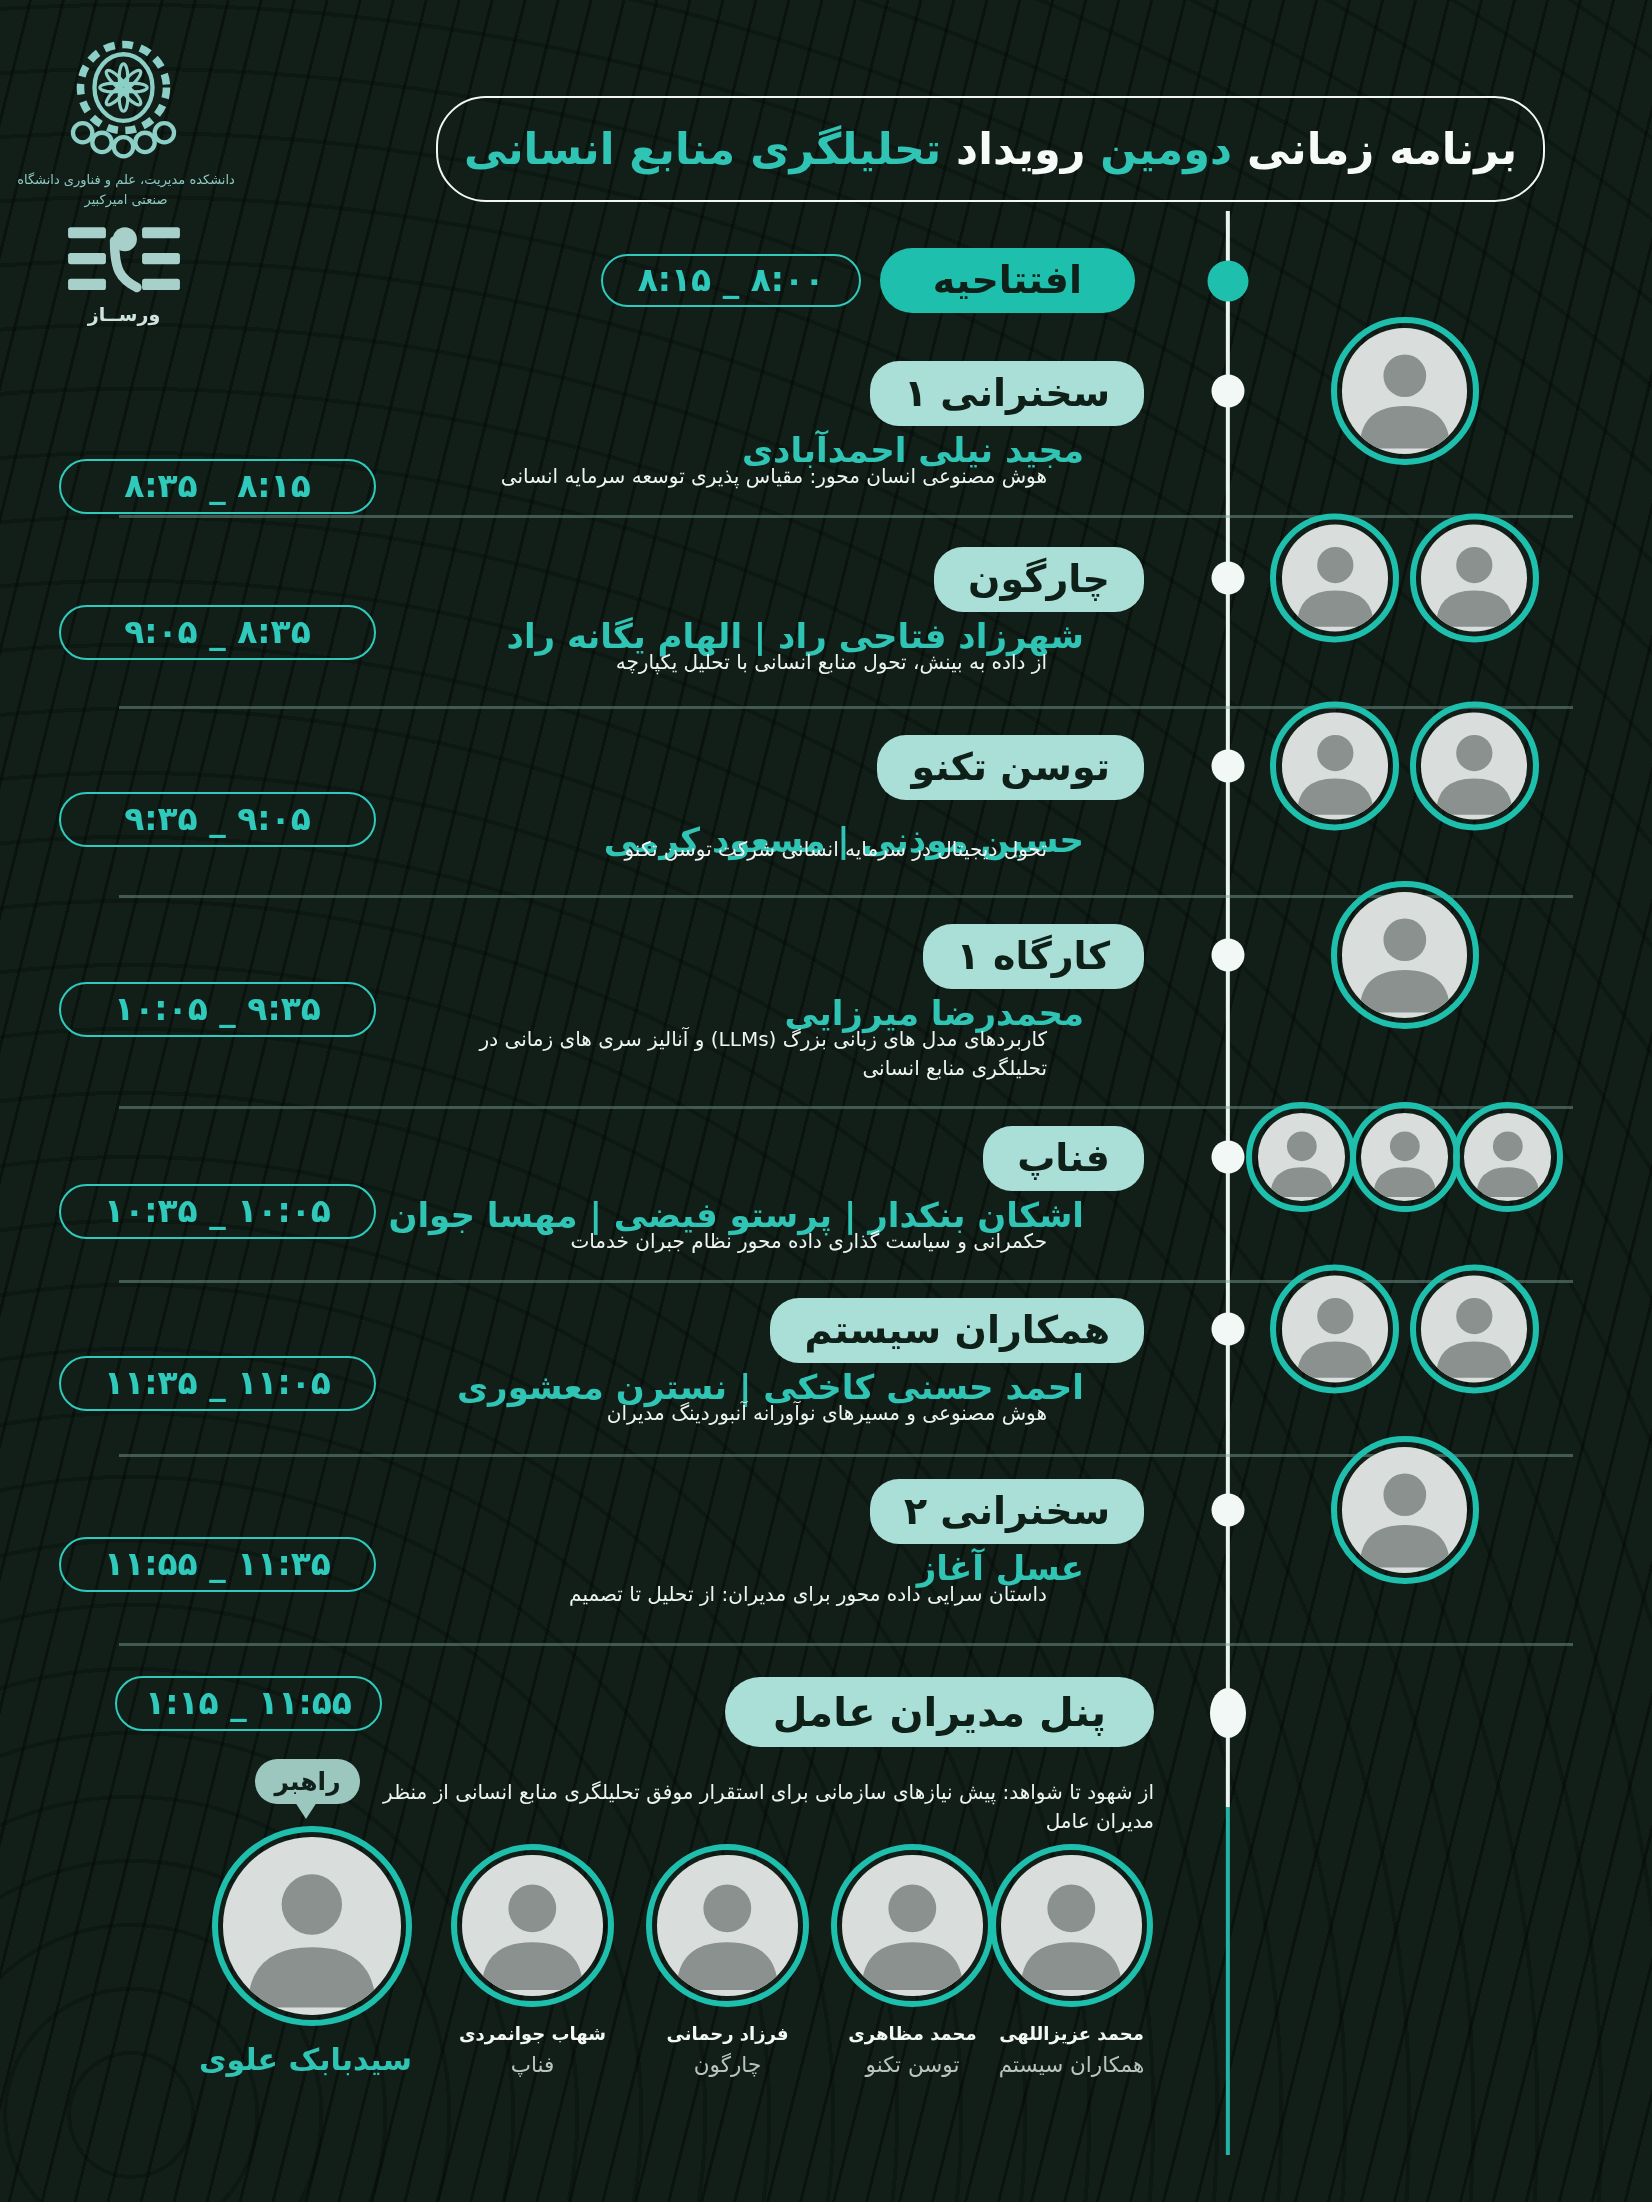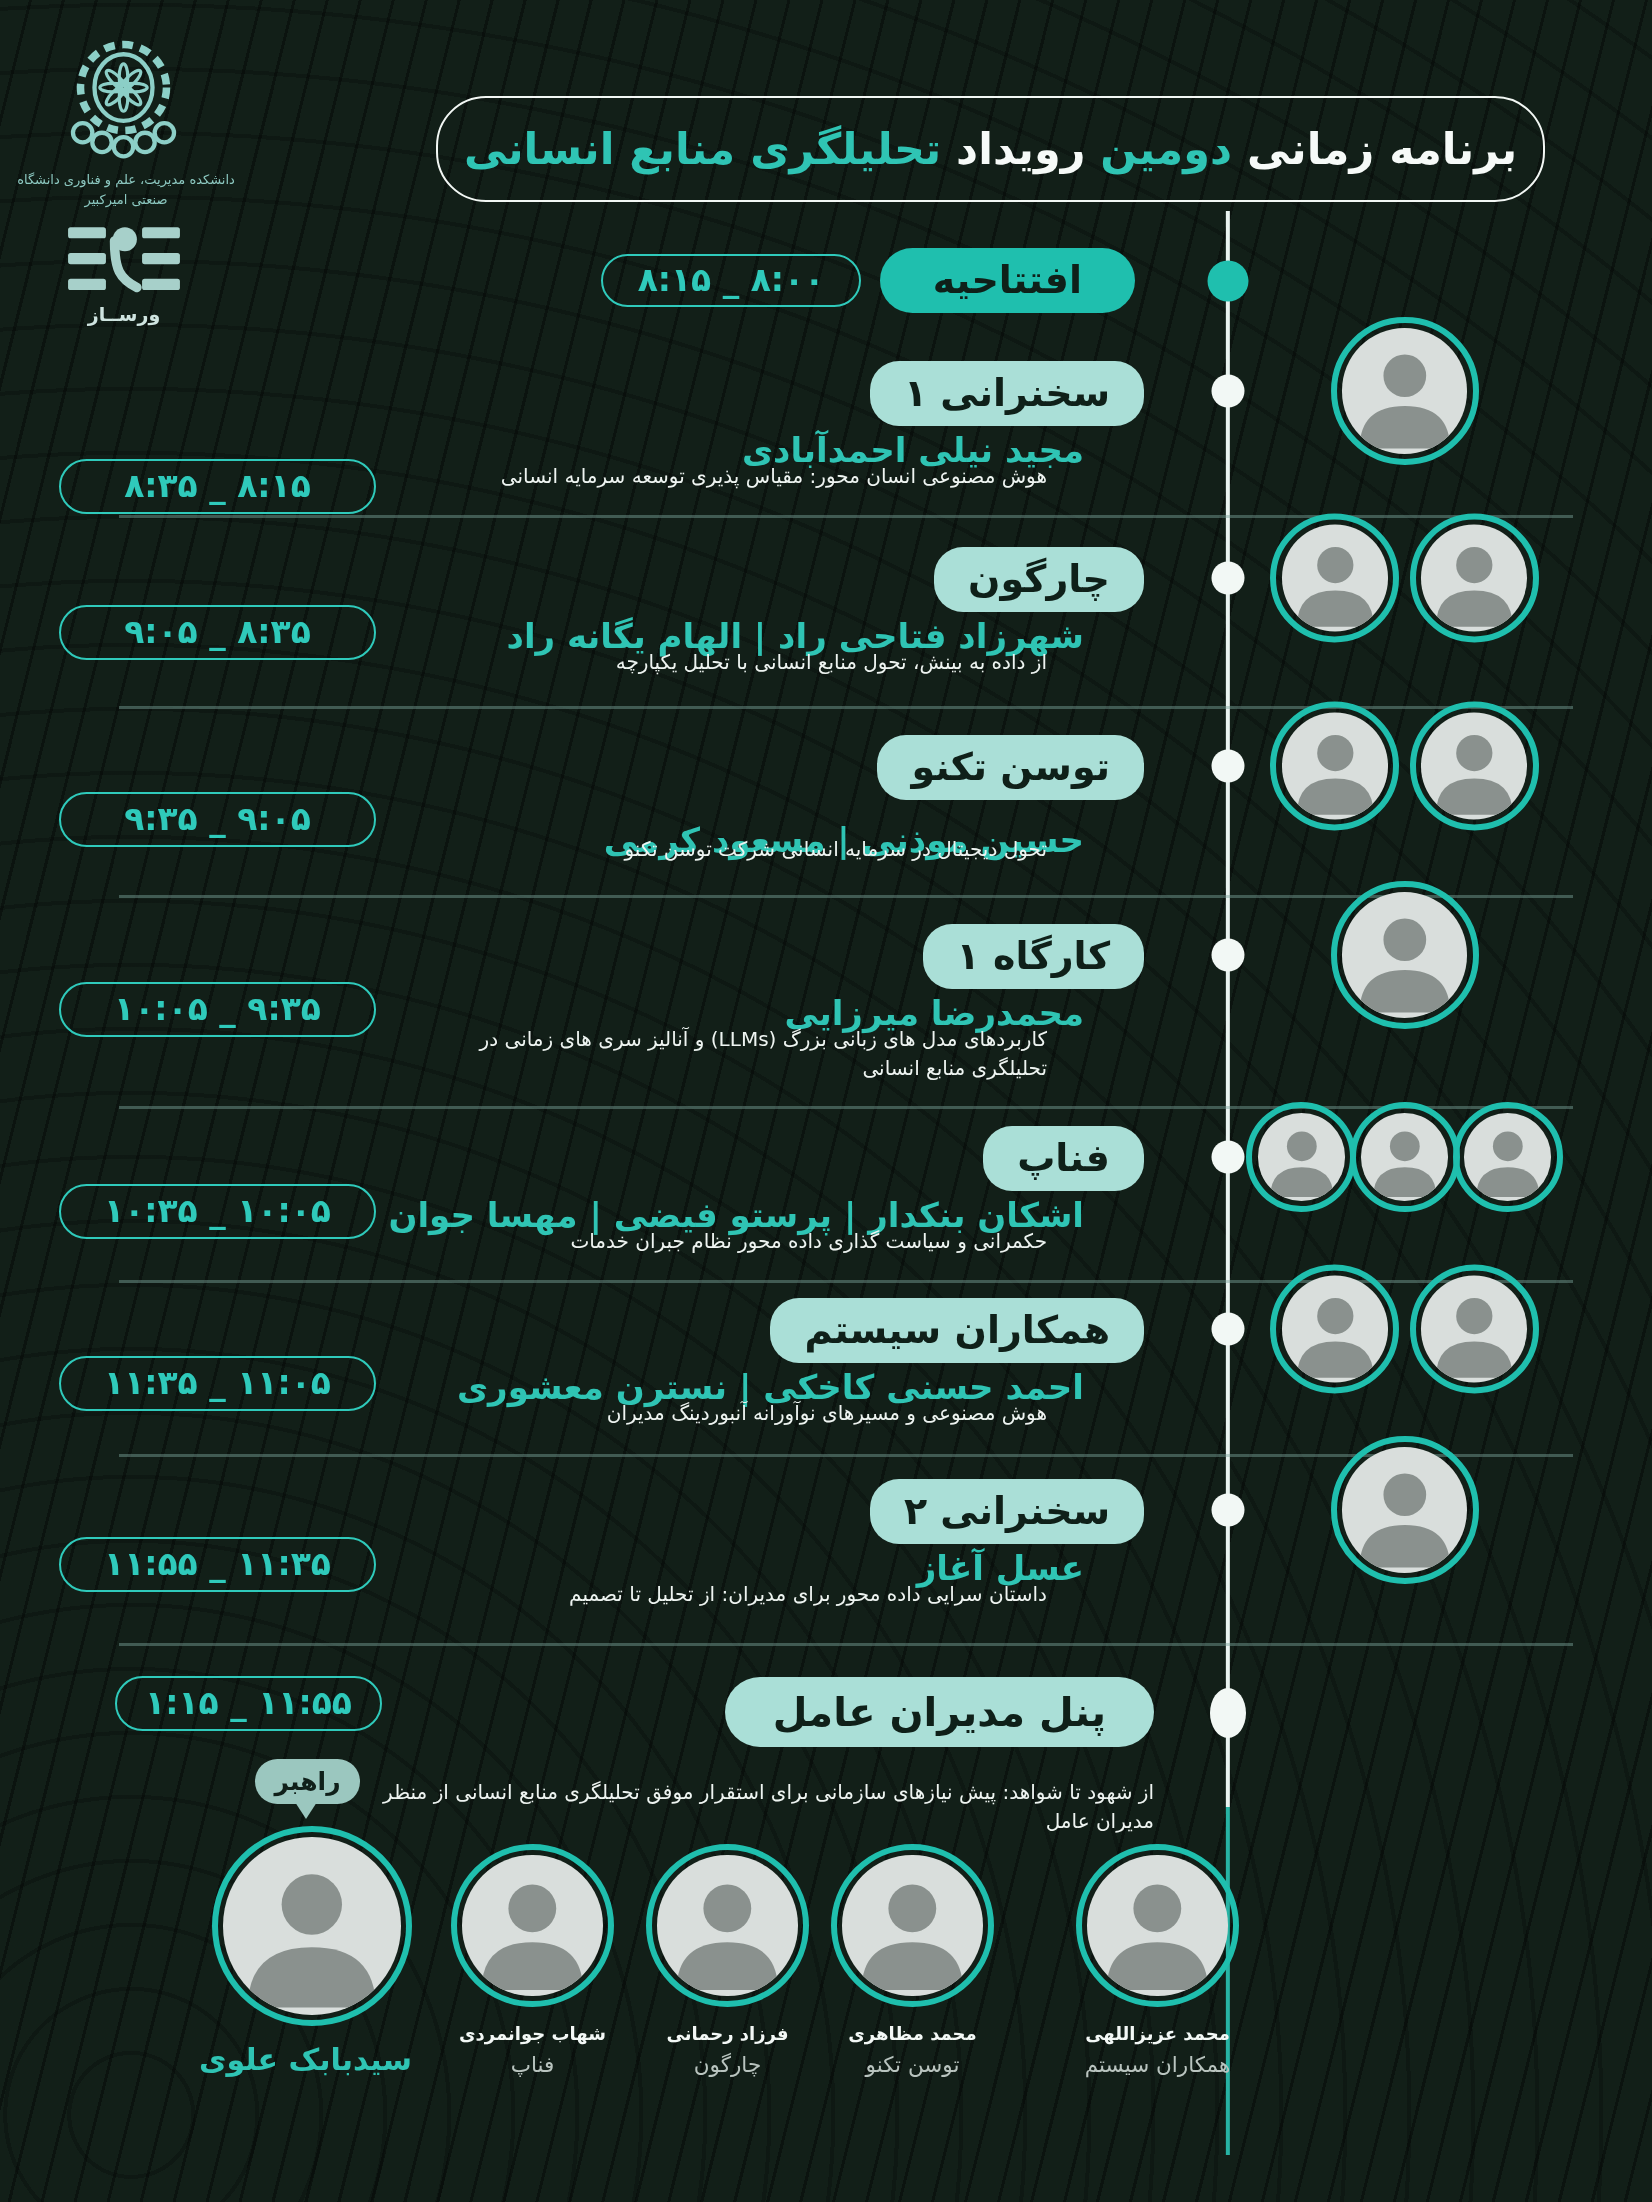--- a/index.html
+++ b/index.html
@@ -294,21 +294,21 @@
   <div class="divider" style="top:1643px;"></div>
 
   <div class="pill panel" style="top:1677px;">پنل مدیران عامل</div>
   <div class="time panel" style="top:1676px;" dir="ltr">۱:۱۵ _ ۱۱:۵۵</div>
   <div class="desc panel" style="top:1778px;">از شهود تا شواهد: پیش نیازهای سازمانی برای استقرار موفق تحلیلگری منابع انسانی از منظر مدیران عامل</div>
   <div class="dot panel" style="top:1713px;"></div>
 
   <div class="bubble">راهبر</div>
   <div class="bubble-tail"></div>
 
-  <div class="panelist" style="left:1077px; top:1844px; width:163px;">
+  <div class="panelist" style="left:991px; top:1844px; width:163px;">
     <div class="photo p-photo-md">
         <span class="photo-img"><svg viewBox="0 0 100 100" width="100%" height="100%">
             <circle cx="50" cy="38" r="17" fill="#8a918e"></circle>
             <path d="M14 96 Q14 62 50 62 Q86 62 86 96 Z" fill="#8a918e"></path>
           </svg></span>
       </div>
     <div class="p-name">محمد عزیزاللهی</div>
     <div class="p-company">همکاران سیستم</div>
   </div>
   <div class="panelist" style="left:832px; top:1844px; width:163px;">

